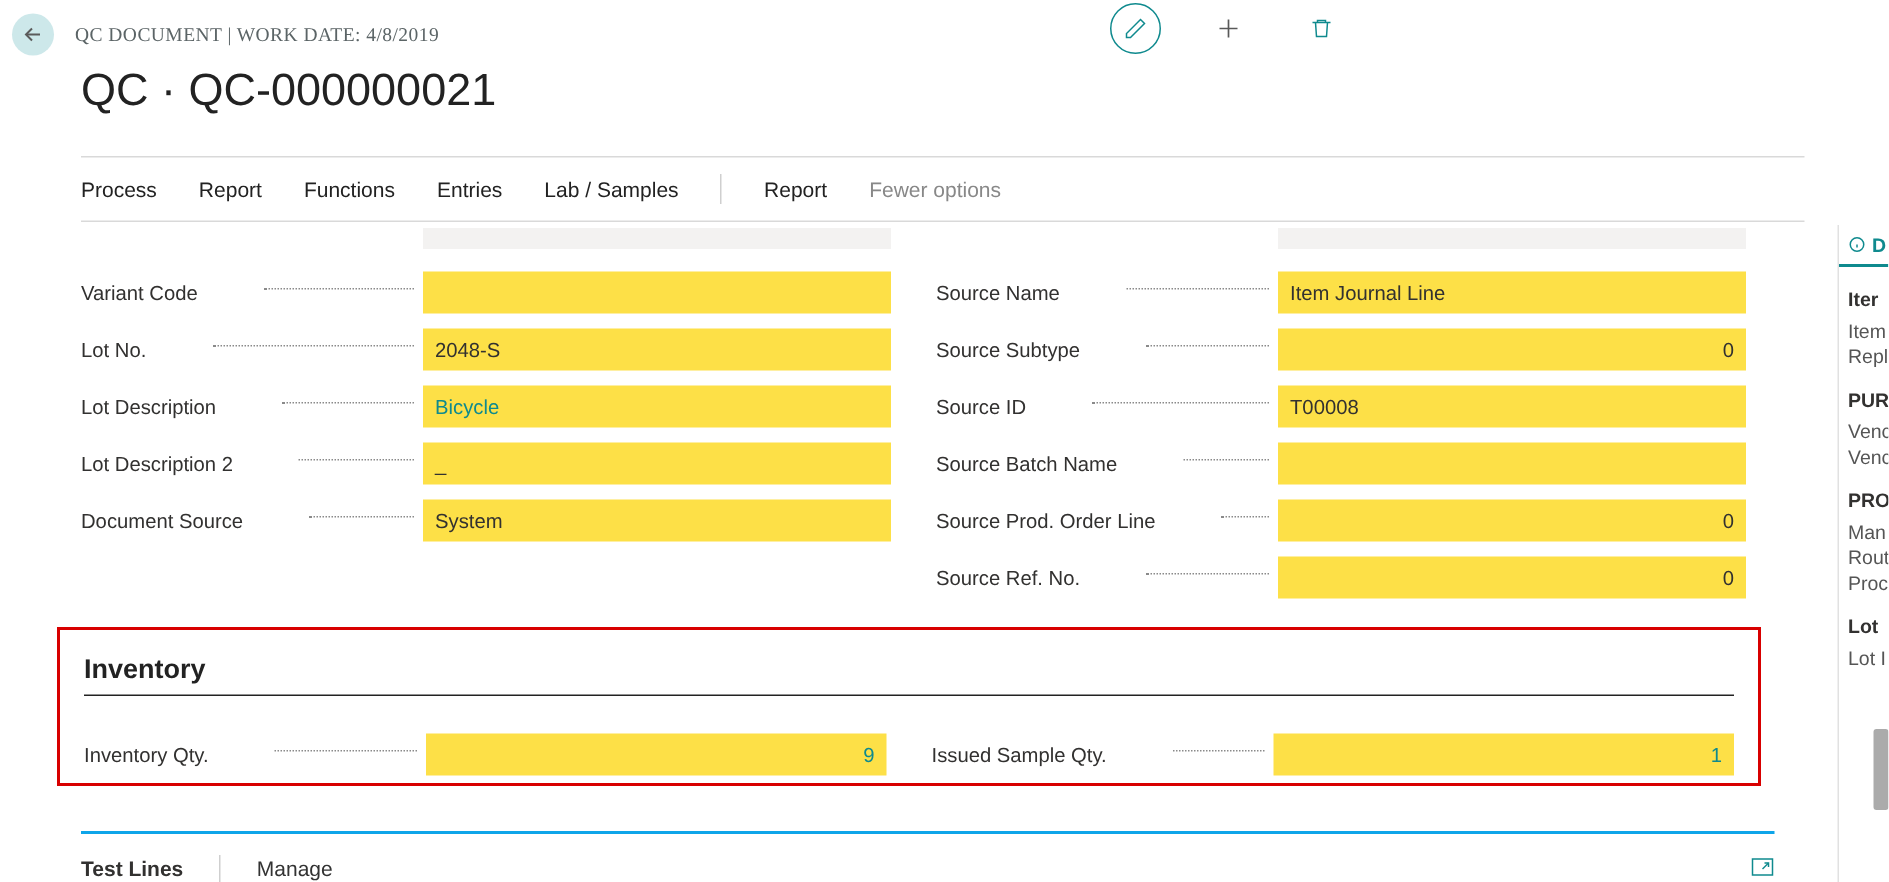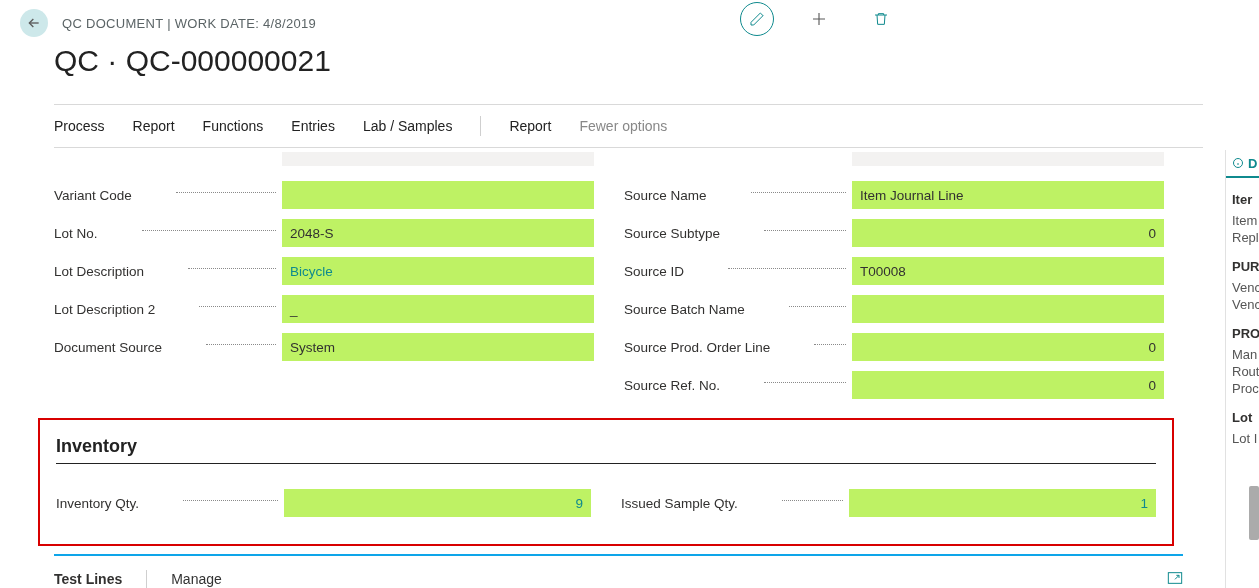--- a/index.html
+++ b/index.html
@@ -11,22 +11,23 @@
     width: 1259px;
     height: 588px;
     overflow: hidden;
     position: relative;
   }
 
   
   .topbar {
     display: flex;
     align-items: center;
-    padding: 6px 0 0 20px;
+    padding: 6px 0 0 8px;
     height: 40px;
+    font-family: Liberation Serif, serif;
   }
   .back-circle {
     width: 28px; height: 28px;
     border-radius: 50%;
     background: #cde8ea;
     display: flex; align-items: center; justify-content: center;
     cursor: pointer;
     margin-right: 14px;
   }
   .back-circle svg { stroke: #5b5b5b; }
@@ -108,21 +109,21 @@
   .dots {
     flex: 1 1 auto;
     margin: 0 6px 0 4px;
     border-bottom: 1px dotted #8a8a8a;
     height: 0;
     transform: translateY(-3px);
   }
   .field {
     flex: 1;
     height: 28px;
-    background: #bef264;
+    background: #fde047;
     border: none;
     padding: 0 8px;
     font-size: 13.5px;
     color: #323130;
     display:flex; align-items:center;
   }
   .field.right { justify-content: flex-end; }
   .field.link { color: #0f8a8e; }
   .field.num { color: #0f8a8e; justify-content:flex-end; }
 
@@ -132,21 +133,21 @@
   .stub-row .stubcell { width:540px; display:flex; }
   .stub-row .stubcell .spacer { width:228px; }
   .stub-row .stubcell .stub { flex:1; }
 
   
   .inventory-box {
     position: absolute;
     top: 418px;
     left: 38px;
     width: 1136px;
-    height: 128px;
+    height: 106px;
     border: 2px solid #d80000;
     padding: 16px 16px 24px 16px;
   }
   .section-title {
     font-size: 18px;
     font-weight: 600;
     color: #222;
     margin-bottom: 6px;
   }
   .section-rule {

